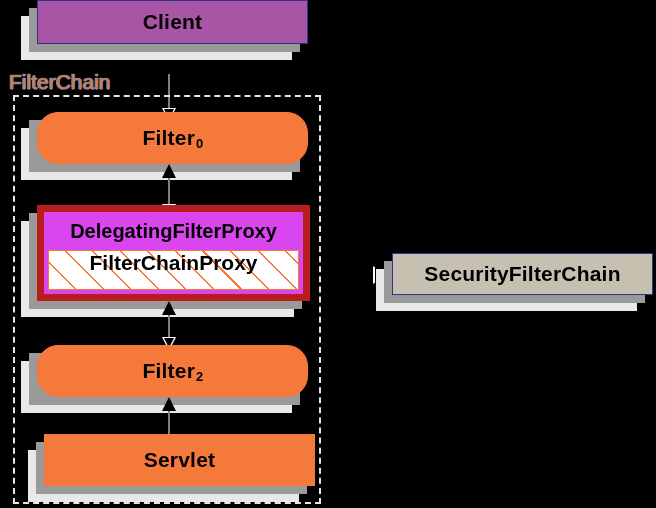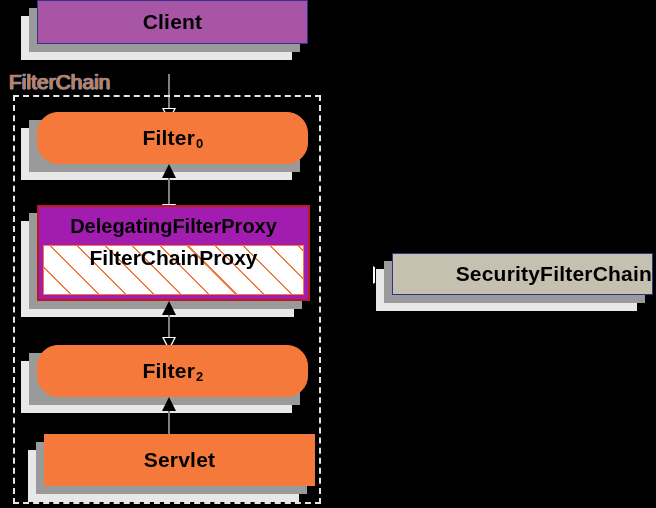--- a/index.html
+++ b/index.html
@@ -52,22 +52,22 @@
   }
   .fill-beige {
     background: #c6c0b0;
     border: 1px solid #32328c;
   }
 
   
   .dfp-outer {
     position: absolute;
     box-sizing: border-box;
-    background: #a21caf;
-    border: 2px solid #b91c1c;
+    background: #d946ef;
+    border: 7px solid #b91c1c;
     display: flex;
     flex-direction: column;
   }
   .dfp-title {
     height: 38px;
     display: flex;
     align-items: center;
     justify-content: center;
     font-weight: bold;
     font-size: 20px;
@@ -171,21 +171,21 @@
     position: absolute;
     width: 0; height: 0;
     border-top: 9px solid transparent;
     border-bottom: 9px solid transparent;
     border-left: 13px solid #ffffff;
   }
 
   .lbl-client  { font-size: 21px; }
   .lbl-filter  { font-size: 21px; border-radius: 21px; }
   .lbl-servlet { font-size: 21px; }
-  .lbl-sfc     { font-size: 21px; justify-content: flex-end; }
+  .lbl-sfc     { font-size: 21px; }
 
   .sub {
     font-size: 13px;
     vertical-align: sub;
     position: relative;
     top: 5px;
     left: 1px;
   }
 </style>
 </head>

